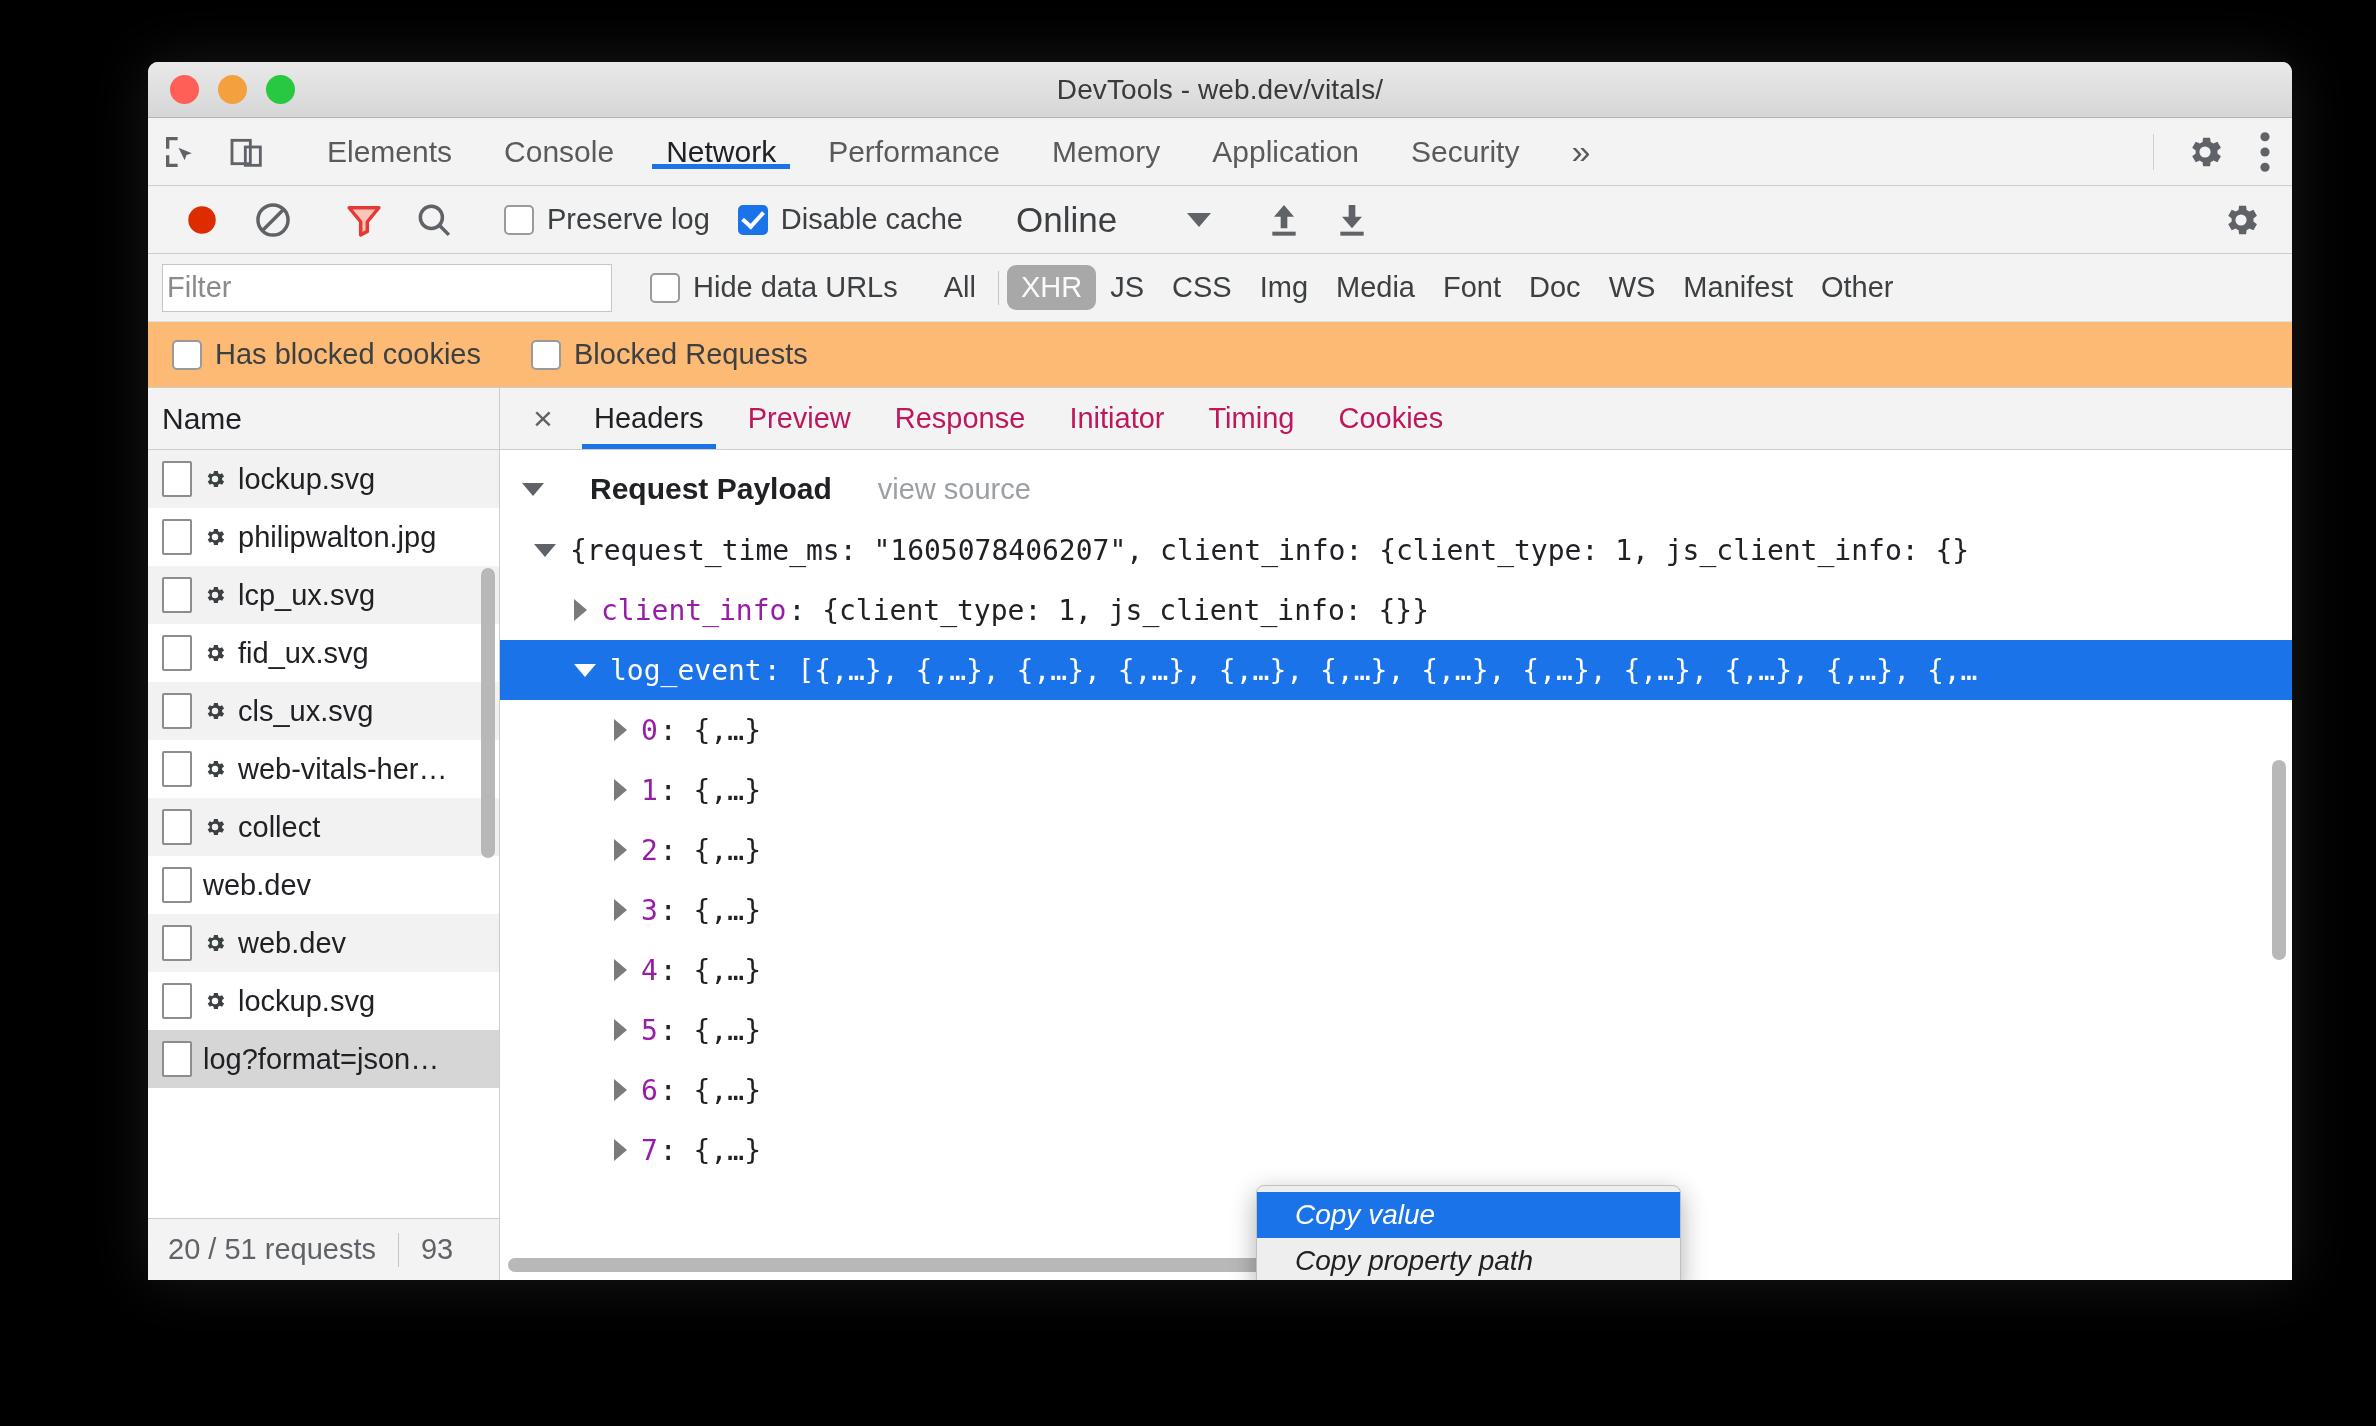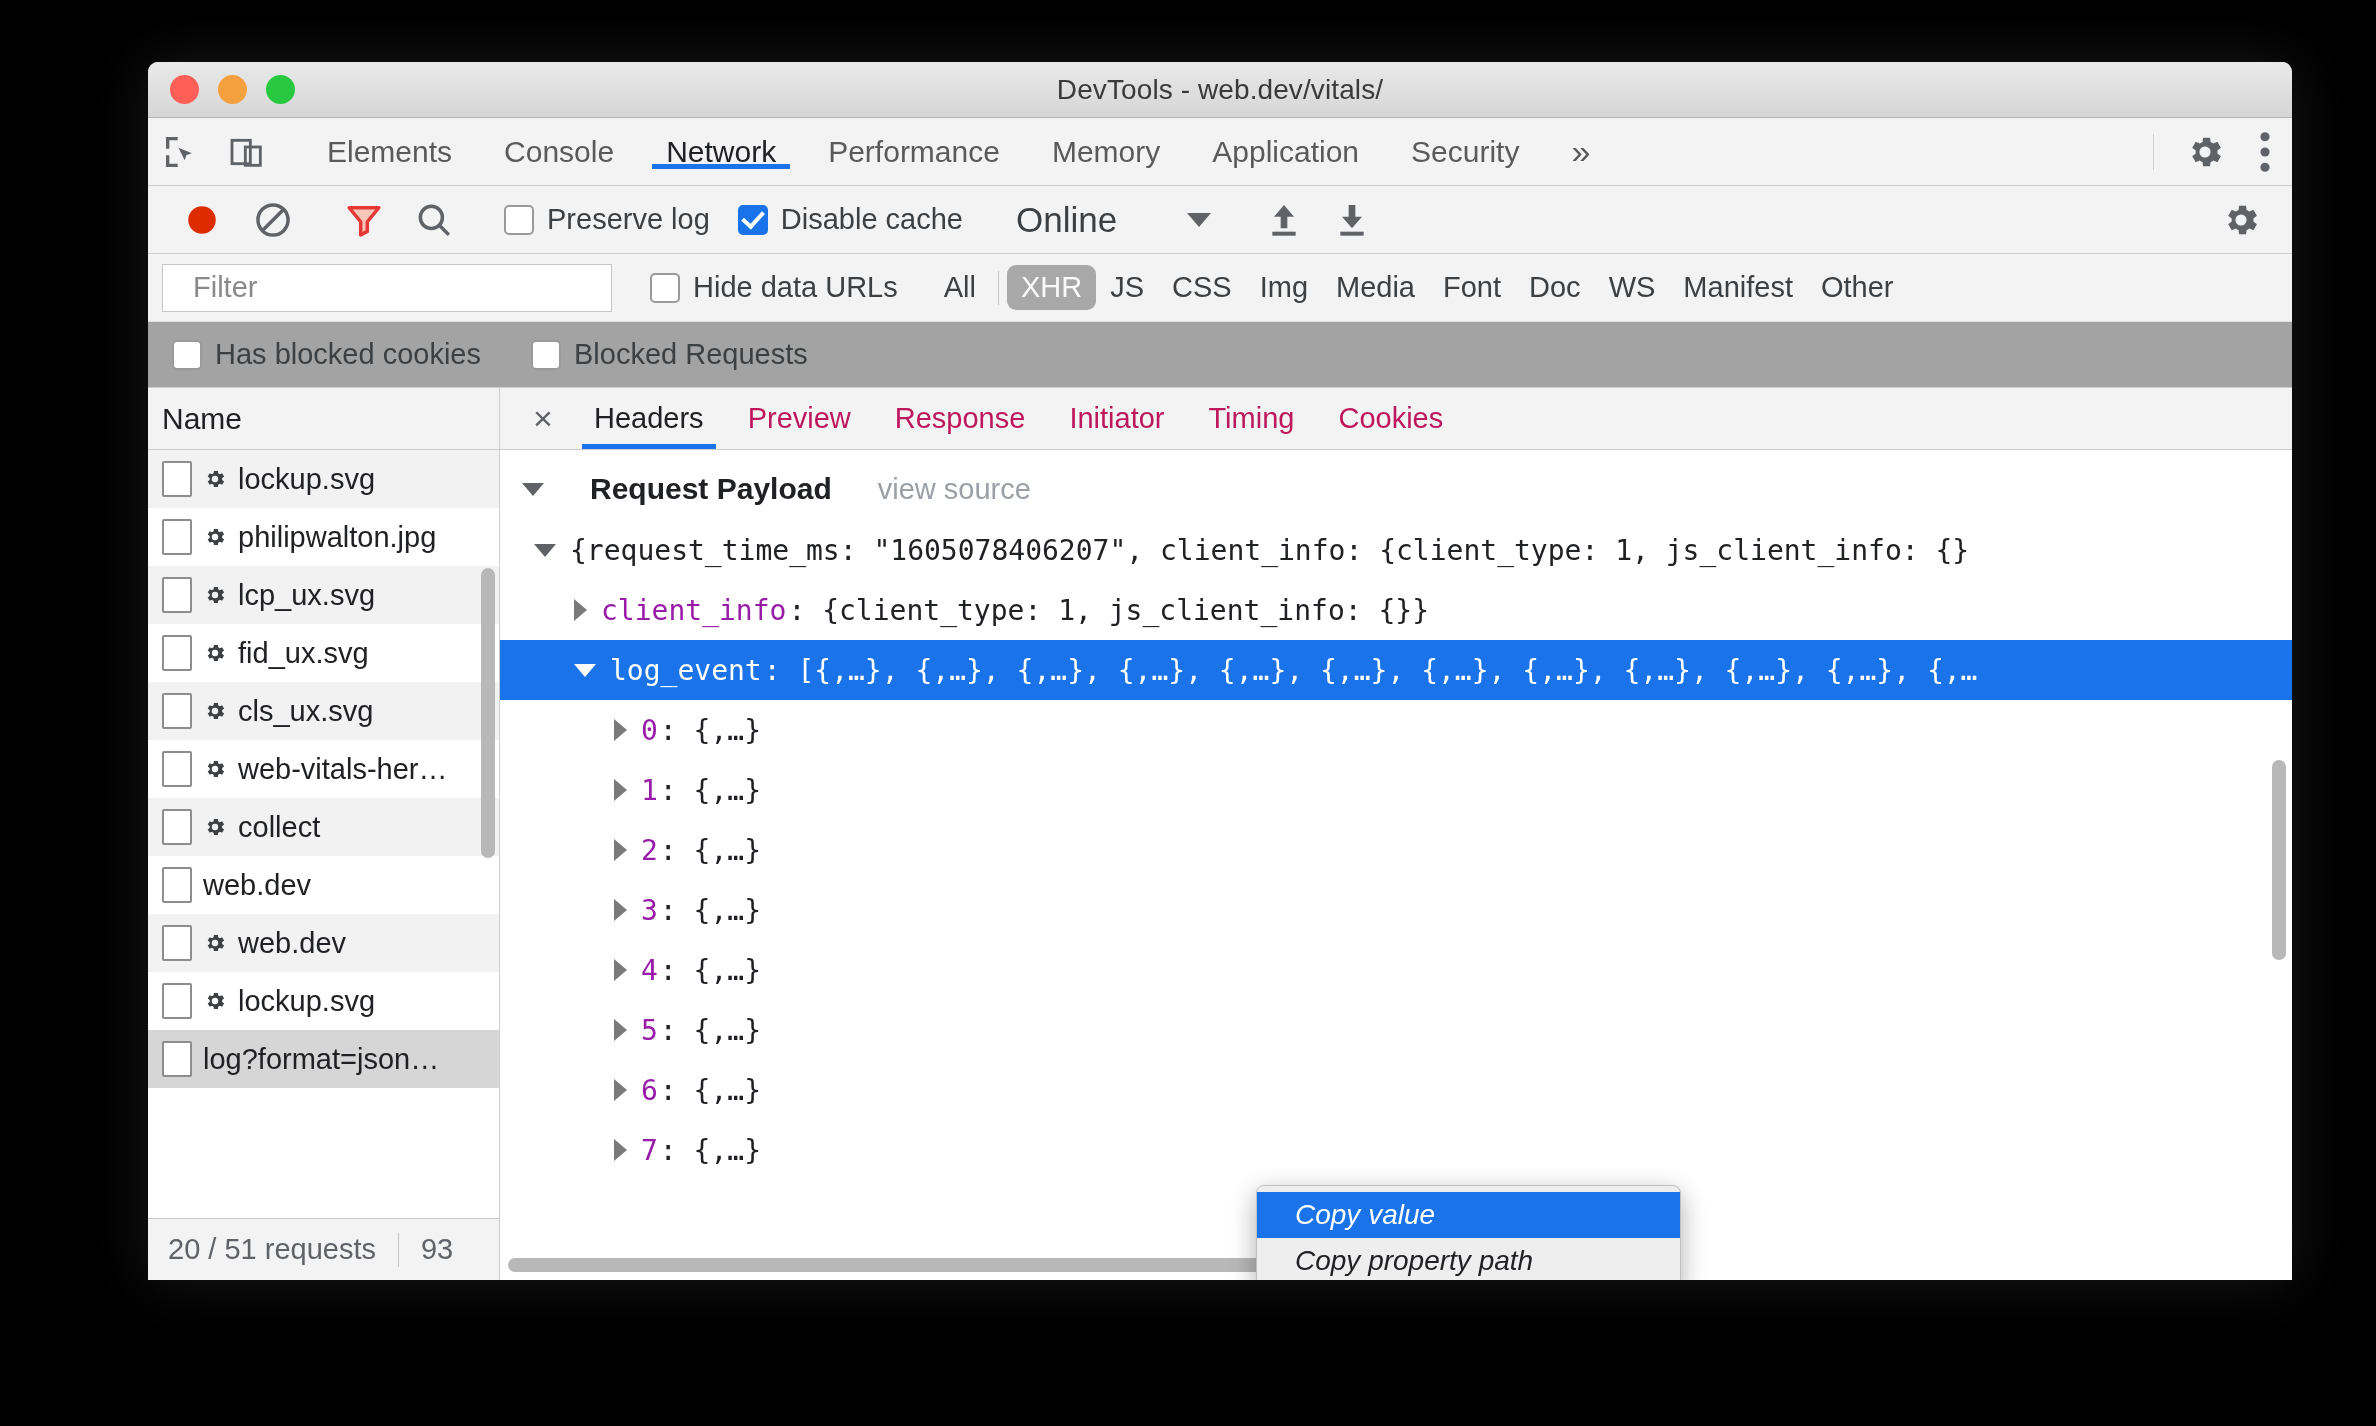--- a/index.html
+++ b/index.html
@@ -106,34 +106,34 @@
   
   .filterbar {
     height: 68px; background: #f3f3f3;
     border-bottom: 1px solid #e0e0e0;
     display: flex; align-items: center; padding: 0 14px;
     flex: 0 0 auto;
   }
   .filter-input {
     width: 450px; height: 48px;
     background: #fff; border: 1px solid #c6c6c6;
-    display: flex; align-items: center; padding: 0 30px;
+    display: flex; align-items: center; padding: 0 4px;
     font-size: 29px; color: #8a8a8a;
   }
   .type-list { display: flex; align-items: center; margin-left: 18px; }
   .type-item {
     font-size: 29px; color: #3c4043;
     padding: 6px 14px; border-radius: 9px; white-space: nowrap;
   }
   .type-item.active { background: #a8a8a8; color: #fafafa; }
   .type-sep { width: 1px; height: 34px; background: #c4c4c4; margin: 0 8px; }
 
   
   .blockedbar {
-    height: 66px; background: #a3a3a3;
+    height: 66px; background: #fdba74;
     border-bottom: 1px solid #cdcdcd;
     display: flex; align-items: center; padding: 0 24px;
     flex: 0 0 auto;
   }
 
   
   .split { display: flex; flex: 1 1 auto; min-height: 0; }
 
   
   .reqpanel {

